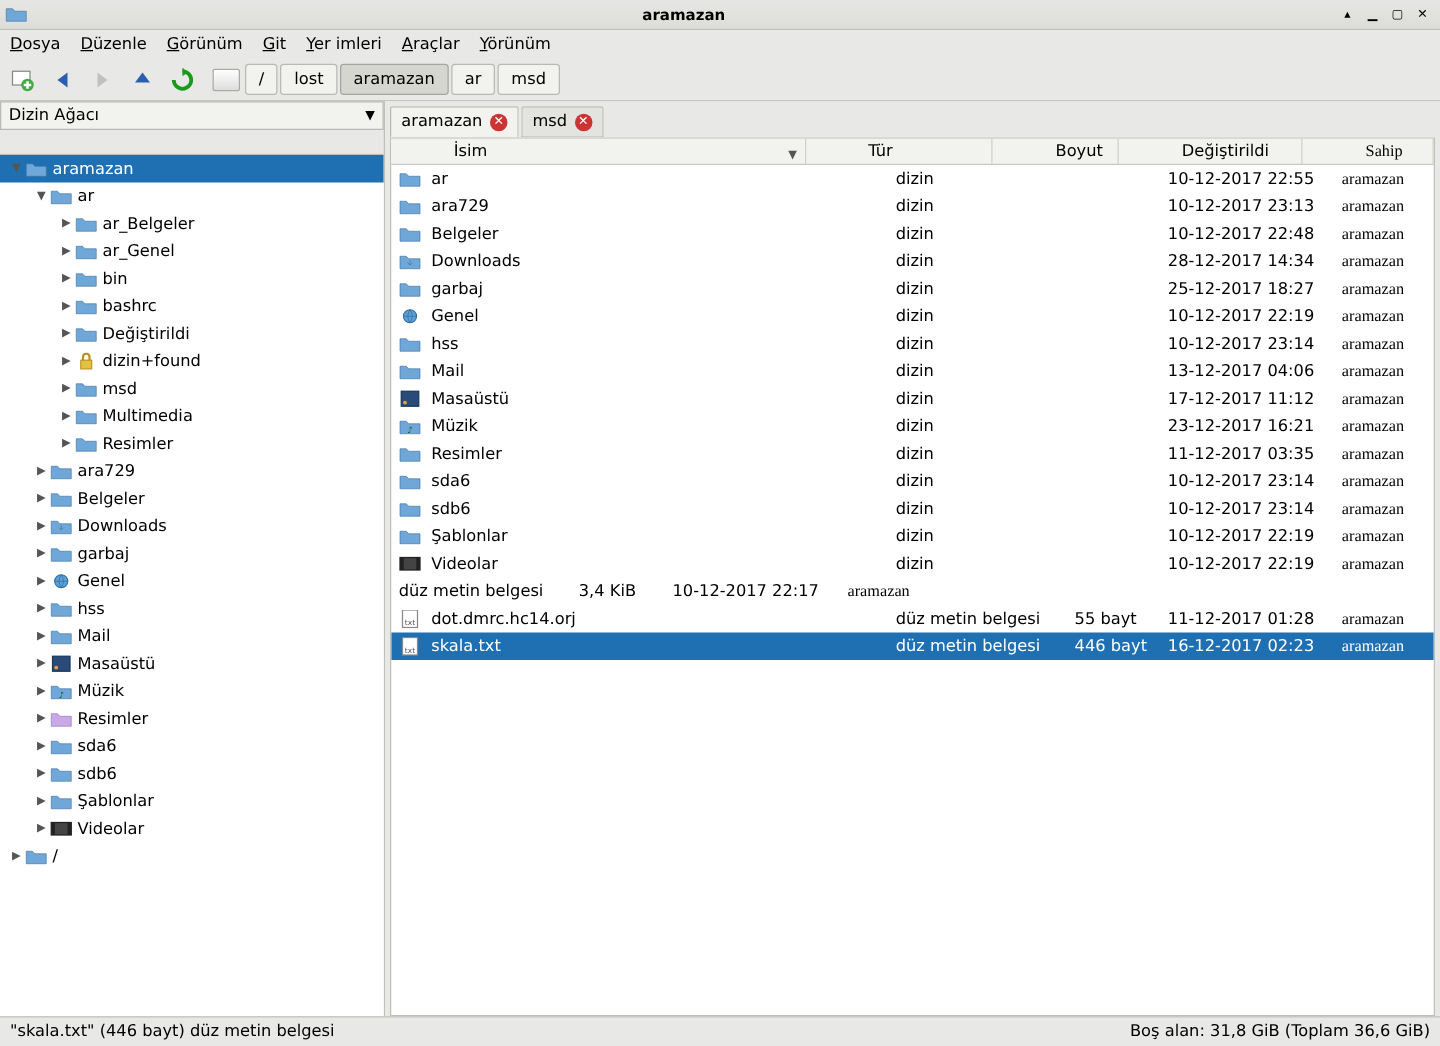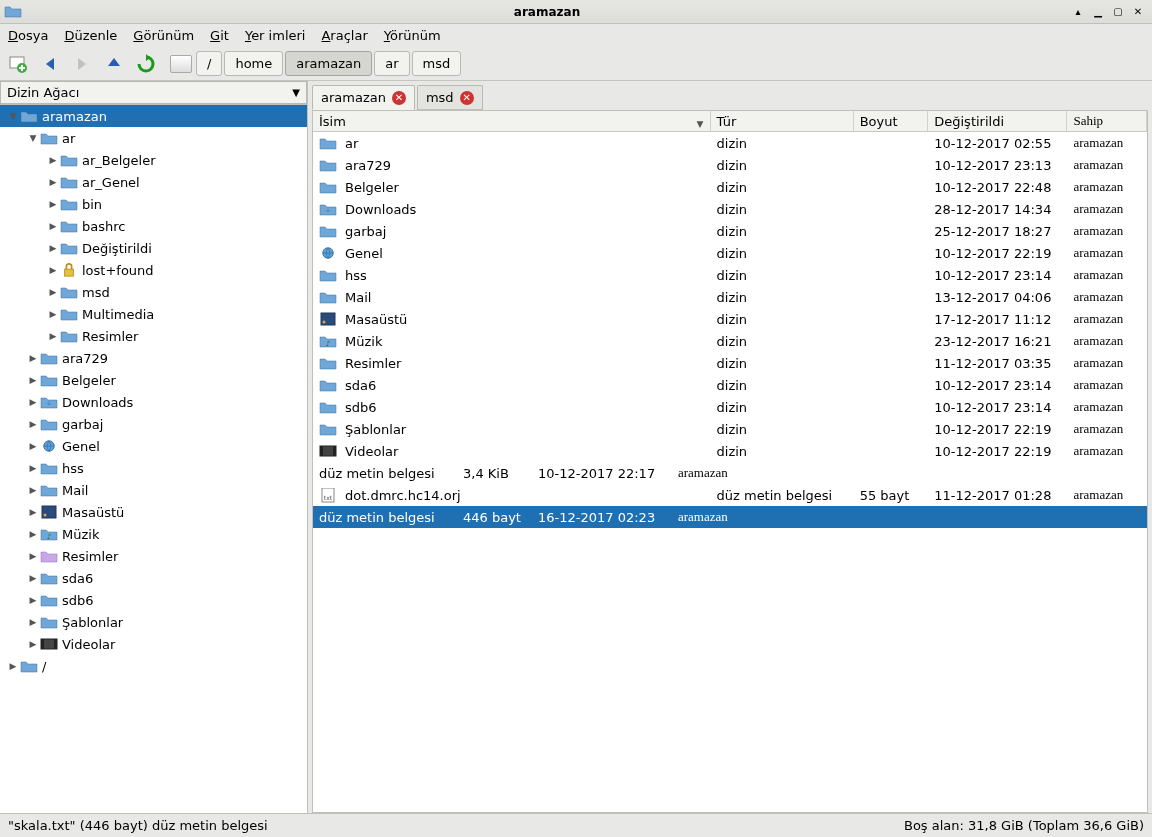--- a/index.html
+++ b/index.html
@@ -17,38 +17,38 @@
 
 .toolbar { background: #e8e8e6; padding: 4px 6px; display: flex; align-items: center; gap: 8px; border-bottom: 1px solid #c5c5c0; }
 .ticon { width: 24px; height: 24px; display: flex; align-items: center; justify-content: center; cursor: pointer; }
 .breadcrumb { display: flex; align-items: center; gap: 2px; margin-left: 4px; }
 .crumb { border: 1px solid #b8b8b4; padding: 4px 10px; background: #f2f2ef; border-radius: 3px; cursor: pointer; font-size: 13px; }
 .crumb.active { background: #d6d6d1; border-color: #a5a5a0; }
 .diskicon { width: 22px; height: 18px; border: 1px solid #aaa; background: linear-gradient(#fff,#ddd); border-radius: 2px; margin-right: 2px; }
 
 .workarea { flex: 1; display: flex; background: #e8e8e6; min-height: 0; }
 
-.sidepanel { width: 308px; display: flex; flex-direction: column; border-right: 1px solid #c0c0bb; }
+.sidepanel { width: 308px; display: flex; flex-direction: column; border-right: 1px solid #c0c0bb; gap: 19px; }
 .sideheader { border: 1px solid #b8b8b4; background: #f2f2ef; padding: 3px 6px; display: flex; align-items: center; justify-content: space-between; margin: 0; }
 .sideheader .dd { font-size: 10px; }
 .tree { flex: 1; background: #fff; overflow: auto; border-top: 1px solid #c0c0bb; }
 .trow { display: flex; align-items: center; height: 22px; white-space: nowrap; cursor: pointer; }
 .trow .exp { width: 14px; text-align: center; font-size: 9px; color: #555; }
 .trow.selected { background: #1f6fb3; color: #fff; }
 .ficon { width: 18px; height: 14px; margin-right: 4px; display: inline-flex; align-items: center; justify-content: center; flex-shrink: 0; }
 
 .mainpanel { flex: 1; display: flex; flex-direction: column; background: #e8e8e6; min-width: 0; }
 .tabstrip { display: flex; padding: 4px 4px 0 4px; gap: 2px; }
 .tab { border: 1px solid #b8b8b4; border-bottom: 1px solid #c0c0bb; background: #e3e3df; padding: 4px 8px; border-radius: 2px 2px 0 0; display: flex; align-items: center; gap: 6px; cursor: pointer; }
 .tab.active { background: #f2f2ef; border-bottom-color: #f2f2ef; }
 .tabclose { width: 14px; height: 14px; border-radius: 50%; background: #c33; color: #fff; font-size: 10px; display: flex; align-items: center; justify-content: center; line-height: 1; }
 
 .filelist { flex: 1; background: #fff; border: 1px solid #c0c0bb; margin: 0 4px; display: flex; flex-direction: column; min-height: 0; }
 .colhead { display: flex; background: #f2f2ef; border-bottom: 1px solid #c8c8c4; font-size: 13px; }
-.colhead .col { border-right: 1px solid #d0d0cc; padding: 2px 6px; display: flex; align-items: flex-end; justify-content: space-between; }
+.colhead .col { border-right: 1px solid #d0d0cc; padding: 2px 6px; display: flex; align-items: flex-end; justify-content: space-between; margin-left: 44px; }
 .colhead .srt { font-size: 9px; color: #555; }
 .rows { flex: 1; overflow: auto; }
 .frow { display: flex; height: 22px; align-items: center; cursor: pointer; }
 .frow .cell { padding: 0 6px; white-space: nowrap; overflow: hidden; }
 .frow.selected { background: #1f6fb3; color: #fff; }
 
 .col-name { width: 400px; }
 .col-type { width: 144px; }
 .col-size { width: 75px; }
 .col-date { width: 140px; }
@@ -114,21 +114,21 @@
   </span>
   <span class="ticon">
     <svg width="20" height="20" viewBox="0 0 20 20">
         <path d="M10 3 A7 7 0 1 1 3 10" fill="none" stroke="#1a9a1a" stroke-width="3"></path>
         <path d="M10 0 L14 4 L10 7 Z" fill="#1a9a1a"></path>
       </svg>
   </span>
   <div class="breadcrumb">
     <span class="diskicon"></span>
     <span class="crumb">/</span>
-    <span class="crumb">home</span>
+    <span class="crumb">lost</span>
     <span class="crumb active">aramazan</span>
     <span class="crumb">ar</span>
     <span class="crumb">msd</span>
   </div>
 </div>
 
 <div class="workarea">
 
   <div class="sidepanel">
     <div class="sideheader">
@@ -200,21 +200,21 @@
           <span>Değiştirildi</span>
         </div>
         <div class="trow" style="padding-left: 46px;">
           <span class="exp ">▶</span>
           <span class="ficon">
             <svg viewBox="0 0 16 16" width="16" height="14">
               <rect x="3" y="7" width="10" height="8" fill="#e8c040" stroke="#b89020"></rect>
               <path d="M5 7 L5 4 A3 3 0 0 1 11 4 L11 7" fill="none" stroke="#b89020" stroke-width="2"></path>
             </svg>
           </span>
-          <span>lost+found</span>
+          <span>dizin+found</span>
         </div>
         <div class="trow" style="padding-left: 46px;">
           <span class="exp ">▶</span>
           <span class="ficon">
             <svg class="folder" viewBox="0 0 18 14">
               <path d="M1 3 L6 3 L8 5 L17 5 L17 13 L1 13 Z"></path>
             </svg>
           </span>
           <span>msd</span>
         </div>
@@ -415,21 +415,21 @@
             <div class="cell col-name" style="display:flex;align-items:center;gap:4px">
               <span class="ficon">
                 <svg class="folder" viewBox="0 0 18 14">
                   <path d="M1 3 L6 3 L8 5 L17 5 L17 13 L1 13 Z"></path>
                 </svg>
               </span>
               <span>ar</span>
             </div>
             <div class="cell col-type">dizin</div>
             <div class="cell col-size"></div>
-            <div class="cell col-date">10-12-2017 02:55</div>
+            <div class="cell col-date">10-12-2017 22:55</div>
             <div class="cell col-owner">aramazan</div>
           </div>
           <div class="frow">
             <div class="cell col-name" style="display:flex;align-items:center;gap:4px">
               <span class="ficon">
                 <svg class="folder" viewBox="0 0 18 14">
                   <path d="M1 3 L6 3 L8 5 L17 5 L17 13 L1 13 Z"></path>
                 </svg>
               </span>
               <span>ara729</span>
@@ -642,20 +642,29 @@
                 </svg>
               </span>
               <span>dot.dmrc.hc14.orj</span>
             </div>
             <div class="cell col-type">düz metin belgesi</div>
             <div class="cell col-size">55 bayt</div>
             <div class="cell col-date">11-12-2017 01:28</div>
             <div class="cell col-owner">aramazan</div>
           </div>
           <div class="frow selected">
+            <div class="cell col-name" style="display:flex;align-items:center;gap:4px">
+              <span class="ficon">
+                <svg class="txticon" viewBox="0 0 16 16">
+                  <rect x="2" y="1" width="12" height="14" fill="#fff" stroke="#888"></rect>
+                  <text x="8" y="13" font-size="6" text-anchor="middle" fill="#555">txt</text>
+                </svg>
+              </span>
+              <span>skala.txt</span>
+            </div>
             <div class="cell col-type">düz metin belgesi</div>
             <div class="cell col-size">446 bayt</div>
             <div class="cell col-date">16-12-2017 02:23</div>
             <div class="cell col-owner">aramazan</div>
           </div>
         </div>
     </div>
   </div>
 
 </div>

